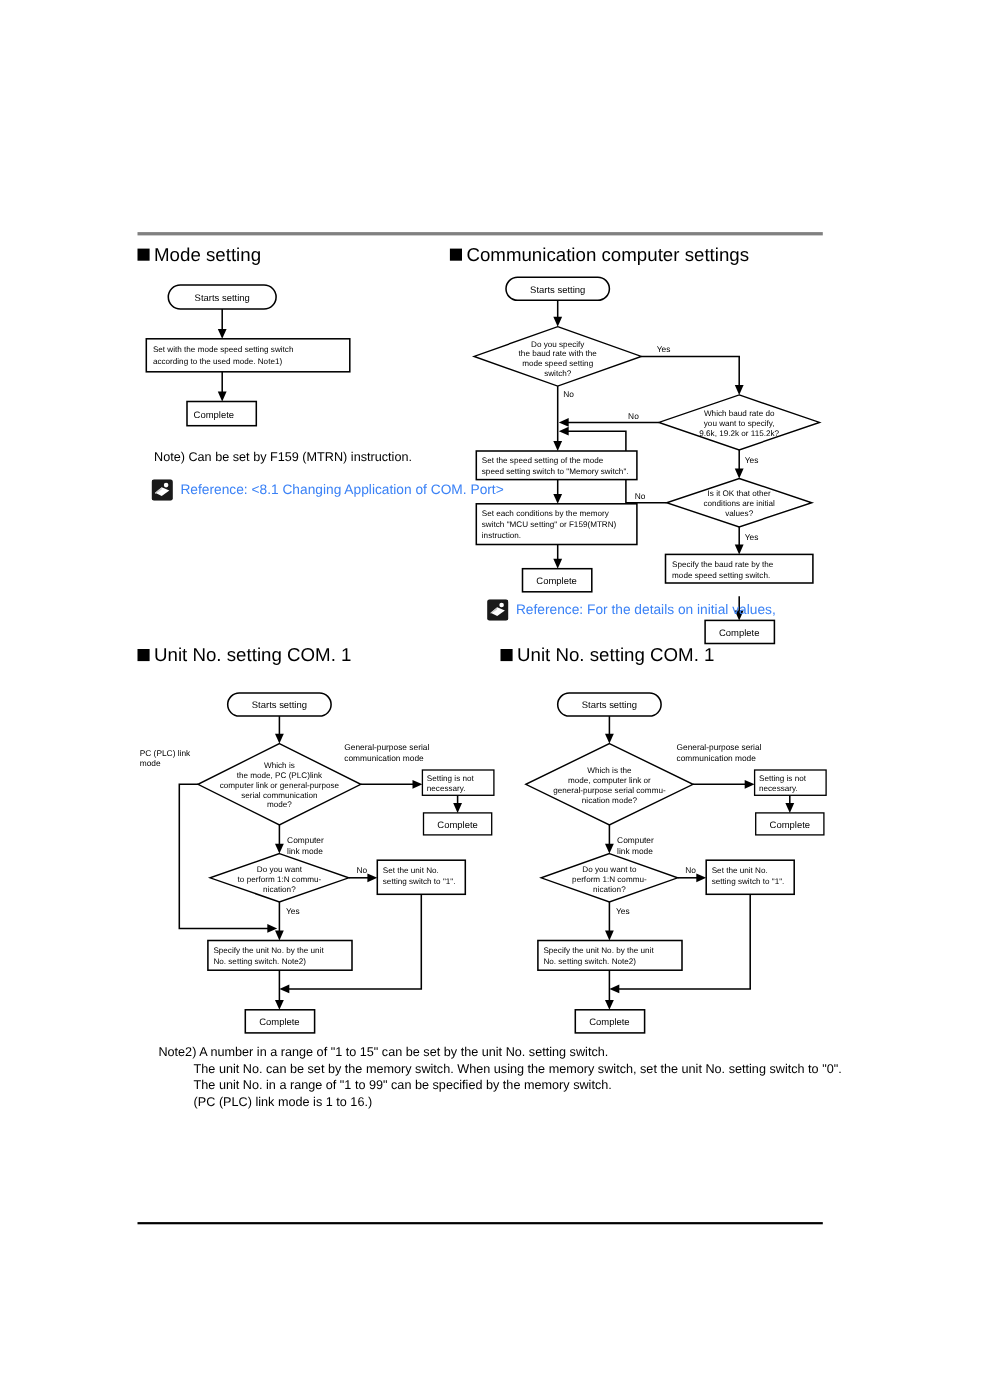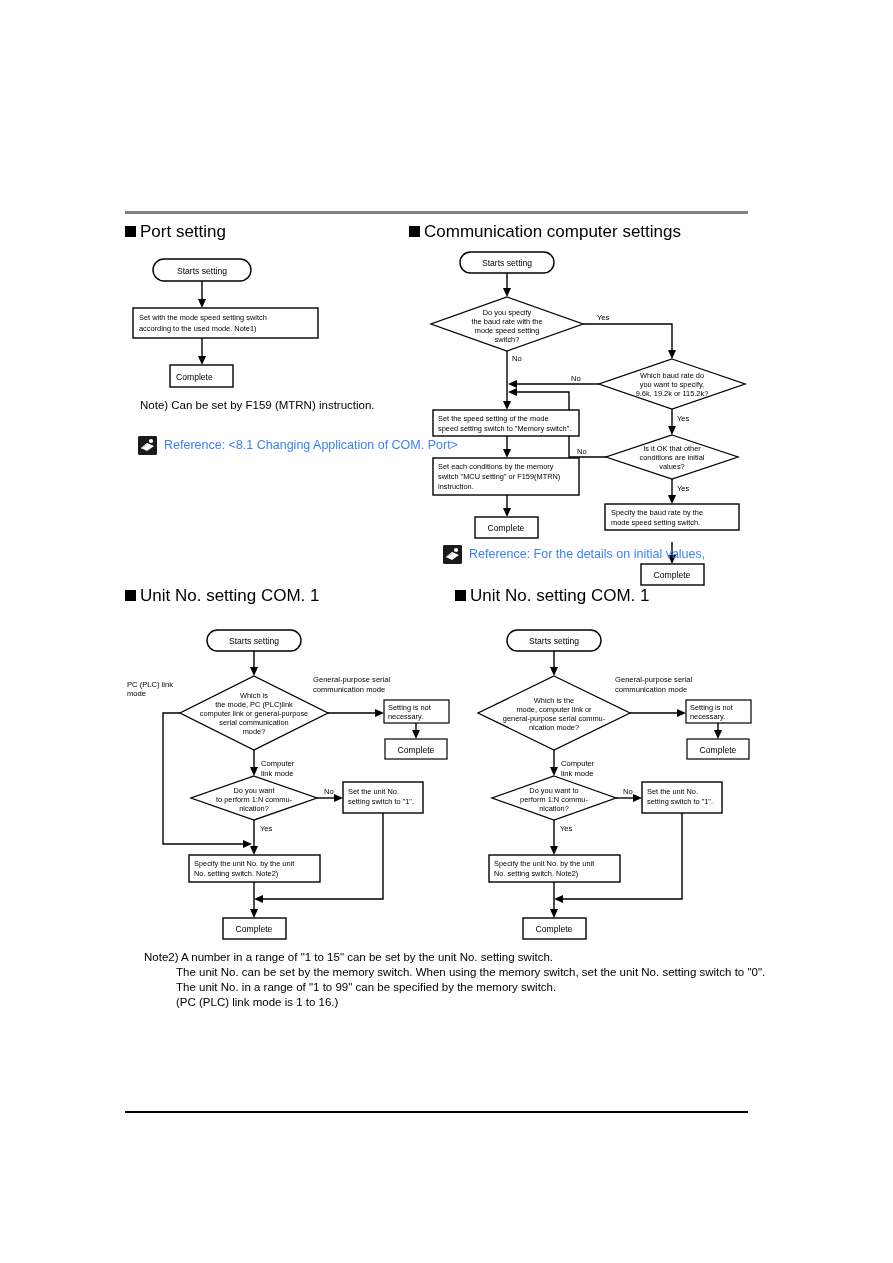--- a/index.html
+++ b/index.html
@@ -120,21 +120,21 @@
   }
 </style>
 </head>
 <body>
 
 <div class="page">
 
   <div class="rule-top"></div>
 
   <div class="sec-head" style="left:125px; top:222px;">
-    <span class="bullet"></span><span>Port setting</span>
+    <span class="bullet"></span><span>Mode setting</span>
   </div>
 
   <div class="flow" style="left:125px; top:255px;">
     <svg width="330" height="140" viewBox="0 0 330 140">
 
       <rect class="shape" x="28" y="4" width="98" height="22" rx="11" ry="11"></rect>
       <text class="ft ft-term" x="77" y="19" text-anchor="middle">Starts setting</text>
 
       <path class="conn" d="M77,26 L77,46"></path>
       <path d="M77,53 L73,44 L81,44 Z" fill="#000"></path>
@@ -144,21 +144,21 @@
       <text class="ft ft-box" x="14" y="76">according to the used mode. Note1)</text>
 
       <path class="conn" d="M77,83 L77,103"></path>
       <path d="M77,110 L73,101 L81,101 Z" fill="#000"></path>
 
       <rect class="shape" x="45" y="110" width="63" height="22"></rect>
       <text class="ft ft-term" x="51" y="125">Complete</text>
     </svg>
   </div>
 
-  <div class="note-text" style="left:140px; top:398px;text-align:center;">Note) Can be set by F159 (MTRN) instruction.</div>
+  <div class="note-text" style="left:140px; top:409px;text-align:center;">Note) Can be set by F159 (MTRN) instruction.</div>
 
   <div class="ref-block" style="left:138px; top:436px; width:330px;">
     <span class="ref-icon">
       <svg width="19" height="19" viewBox="0 0 19 19">
         <rect x="0" y="0" width="19" height="19" fill="#1a1a1a"></rect>
         <path d="M3 12 L9 7 L16 10 L9 15 Z" fill="#ffffff"></path>
         <path d="M3 12 L9 7 L9 9 L3 13 Z" fill="#cccccc"></path>
         <circle cx="13" cy="5" r="2.1" fill="#ffffff"></circle>
       </svg>
     </span>

